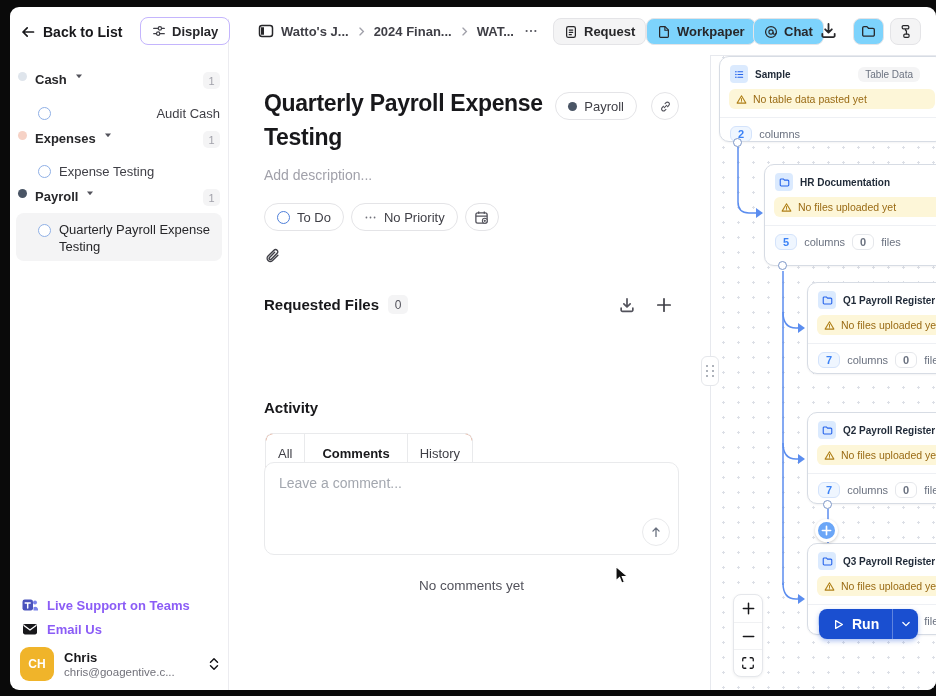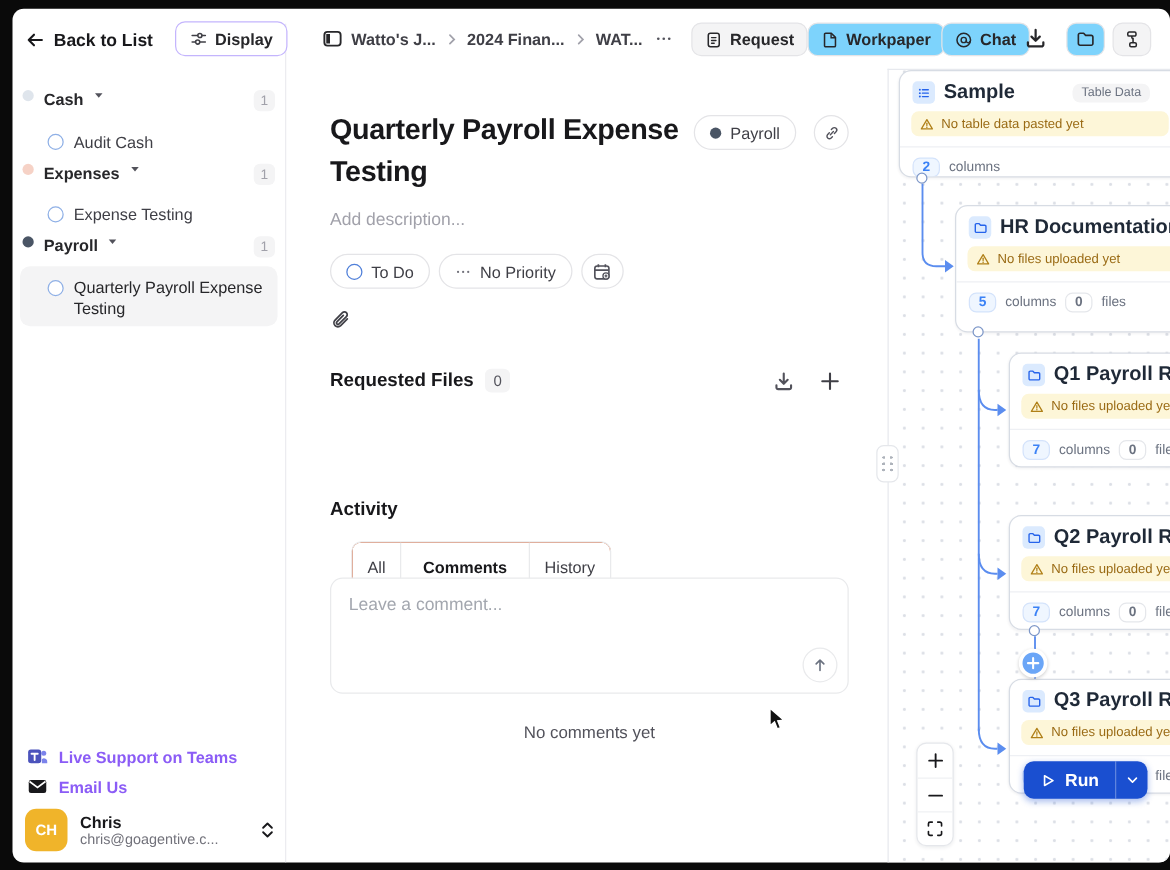--- a/index.html
+++ b/index.html
@@ -68,21 +68,21 @@
   .clip { top: 192px; left: 0; color: #3f3f46; }
   .rf-head { top: 240px; left: 0; width: 415px; display: flex; align-items: center; gap: 9px; }
   .rf-title { font-size: 15px; font-weight: 700; color: #18181b; }
   .rf-count { min-width: 20px; height: 19px; padding: 0 5px; background: #f4f4f5; border-radius: 5px;
     color: #52525b; font-size: 12px; display: flex; align-items: center; justify-content: center; }
   .rf-icons { margin-left: auto; display: flex; gap: 19px; padding-right: 6px; color: #52525b; }
   .dropzone { top: 275px; left: 0; width: 415px; height: 47px; border: 1px solid #ececef; border-radius: 10px;
     background: #fdfdfd; display: flex; align-items: center; justify-content: center; gap: 15px; color: #44484f; font-size: 13px; }
   .dz-icon { color: #9ca3af; }
   .act-title { top: 344px; left: 0; font-size: 15px; font-weight: 700; color: #18181b; }
-  .tabs { top: 378px; left: 17px; height: 41px; display: flex; align-items: stretch;
+  .tabs { top: 378px; left: 1px; height: 41px; display: flex; align-items: stretch;
     border: 1px solid #e9eaec; border-radius: 8px; overflow: hidden; background: #c2410c; }
   .tab { padding: 0 12px; display: flex; align-items: center; font-size: 13px; color: #3f3f46; background: #fff; }
   .tab.active { border-left: 1px solid #e9eaec; border-right: 1px solid #e9eaec; font-weight: 700; color: #18181b; padding: 0 17px; }
   .comment-box { top: 407px; left: 0; width: 415px; height: 93px; border: 1px solid #e9eaec; border-radius: 10px; background: #fff; }
   .comment-box textarea { width: 100%; height: 60px; border: 0; outline: 0; resize: none; padding: 12px 14px;
     font-family: inherit; font-size: 14px; color: #3f3f46; background: transparent; }
   .comment-box textarea::placeholder { color: #a3a7af; }
   .send-btn { position: absolute; right: 8px; bottom: 8px; width: 28px; height: 28px; border-radius: 50%;
     border: 1px solid #e9eaec; background: #fff; display: flex; align-items: center; justify-content: center; color: #6b7280; }
   .no-comments { top: 523px; left: 0; width: 415px; text-align: center; font-size: 13.5px; color: #52525b; }
@@ -90,21 +90,21 @@
   
   .flow { left: 700px; top: 48px; width: 226px; bottom: 0; border-left: 1px solid #e7e9ee; border-top: 1px solid #e7e9ee;
     background-color: #fff;
     background-image: radial-gradient(circle, #dcdfe6 1px, transparent 1.3px);
     background-size: 15px 15px; background-position: 5px 9px; overflow: hidden; }
   .node { position: absolute; background: #fff; border: 1px solid #d7dce4; border-radius: 10px;
     box-shadow: 0 1px 2px rgba(16,24,40,.05); z-index: 2; overflow: hidden; }
   .node-head { display: flex; align-items: center; gap: 7px; padding: 8px 10px 6px 10px; }
   .node-ic { width: 18px; height: 18px; border-radius: 4px; background: #dbeafe; color: #2563eb;
     display: flex; align-items: center; justify-content: center; flex: 0 0 auto; }
-  .node-title { font-size: 16px; font-weight: 700; color: #1f2937; white-space: nowrap; }
+  .node-title { font-size: 10px; font-weight: 700; color: #1f2937; white-space: nowrap; }
   .node-type { margin-left: auto; margin-right: 14px; font-size: 10px; color: #6b7280; background: #f4f4f5;
     border-radius: 6px; padding: 2px 7px; white-space: nowrap; }
   .warn { margin: 0 9px; background: #fdf6d8; border-radius: 6px; padding: 4px 7px; display: flex; gap: 6px;
     align-items: center; font-size: 10.5px; color: #9a6b15; white-space: nowrap; overflow: hidden; }
   .warn svg { flex: 0 0 auto; color: #b08018; }
   .node-foot { border-top: 1px solid #eef0f4; margin-top: 8px; padding: 8px 10px; display: flex; align-items: center; gap: 7px; }
   .bdg { font-size: 11px; font-weight: 600; border-radius: 6px; padding: 1px 7px; border: 1px solid; }
   .bdg.blue { color: #3b82f6; background: #eff6ff; border-color: #d4e3fb; }
   .bdg.zero { color: #6b7280; background: #fff; border-color: #e5e7eb; }
   .foot-label { font-size: 11px; color: #6b7280; white-space: nowrap; }
@@ -251,21 +251,21 @@
     <div class="abs sb-section" style="top:65px;">
       <span class="sb-dot" style="background:#dfe5ec;"></span>
       <span class="sb-sec-label">Cash</span>
       <span>
           <svg width="8" height="8" viewBox="0 0 8 8">
             <path d="M1 2.5h6L4 6.2z" fill="#52525b"></path>
           </svg>
         </span>
       <span class="sb-count">1</span>
     </div>
-    <div class="abs sb-item" style="top:95px;">
+    <div class="abs sb-item" style="top:95px;justify-content:space-between;">
       <span class="sb-circle"></span>
       <span class="sb-item-label">Audit Cash</span>
     </div>
 
     <div class="abs sb-section" style="top:124px;">
       <span class="sb-dot" style="background:#f6d2c6;"></span>
       <span class="sb-sec-label">Expenses</span>
       <span>
           <svg width="8" height="8" viewBox="0 0 8 8">
             <path d="M1 2.5h6L4 6.2z" fill="#52525b"></path>

